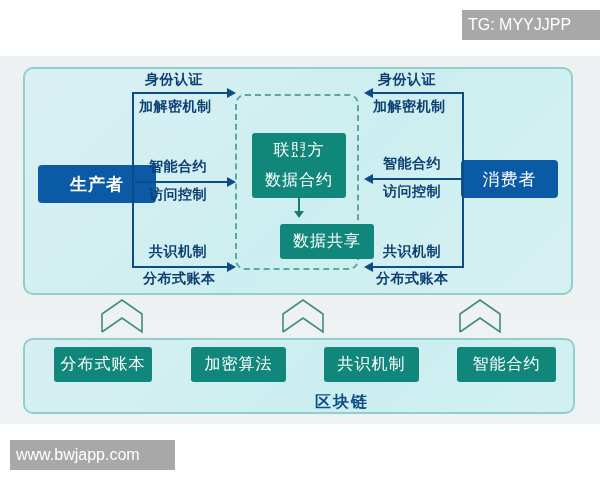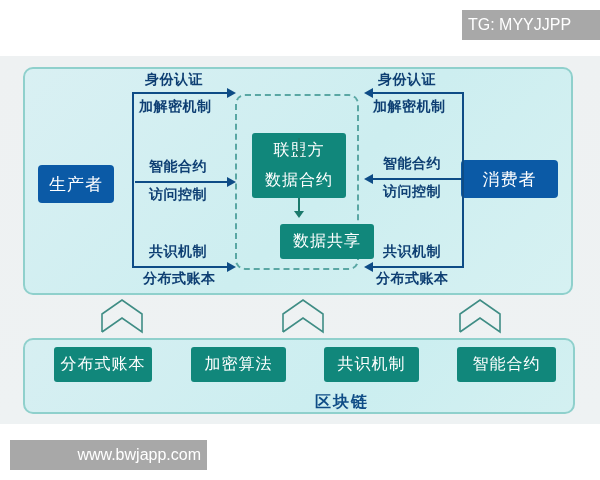--- a/index.html
+++ b/index.html
@@ -72,21 +72,21 @@
 <body>
 
 <div class="watermark" style="left:448px; top:10px; width:140px; height:30px; font-size:16px;margin-left:14px;">
   <span>TG: MYYJJPP</span>
 </div>
 
 <div class="photo"></div>
 
 <div class="upper-panel"></div>
 
-<div class="role-box" style="left:38px; top:165px; width:76px;">
+<div class="role-box" style="left:38px; top:165px; width:118px;font-weight:bold;">
   <span>生产者</span>
 </div>
 
 <div class="role-box" style="left:461px; top:160px; width:97px;font-family:Liberation Serif, serif;">
   <span>消费者</span>
 </div>
 
 <div class="vline" style="left:132px; top:92px; height:176px;"></div>
 <div class="hline" style="left:132px; top:92px; width:96px;"></div>
 <div class="arrow-r" style="left:227px; top:88px;"></div>
@@ -155,15 +155,15 @@
 </div>
 <div class="teal-box" style="left:324px; top:347px; width:95px; height:35px;">
   <span>共识机制</span>
 </div>
 <div class="teal-box" style="left:457px; top:347px; width:99px; height:35px;">
   <span>智能合约</span>
 </div>
 
 <div class="bc-title">区块链</div>
 
-<div class="watermark" style="left:10px; top:440px; width:197px; height:30px; font-size:16px;justify-content:flex-end;">
+<div class="watermark" style="left:10px; top:440px; width:165px; height:30px; font-size:16px;">
   <span>www.bwjapp.com</span>
 </div>
 
 </body></html>

